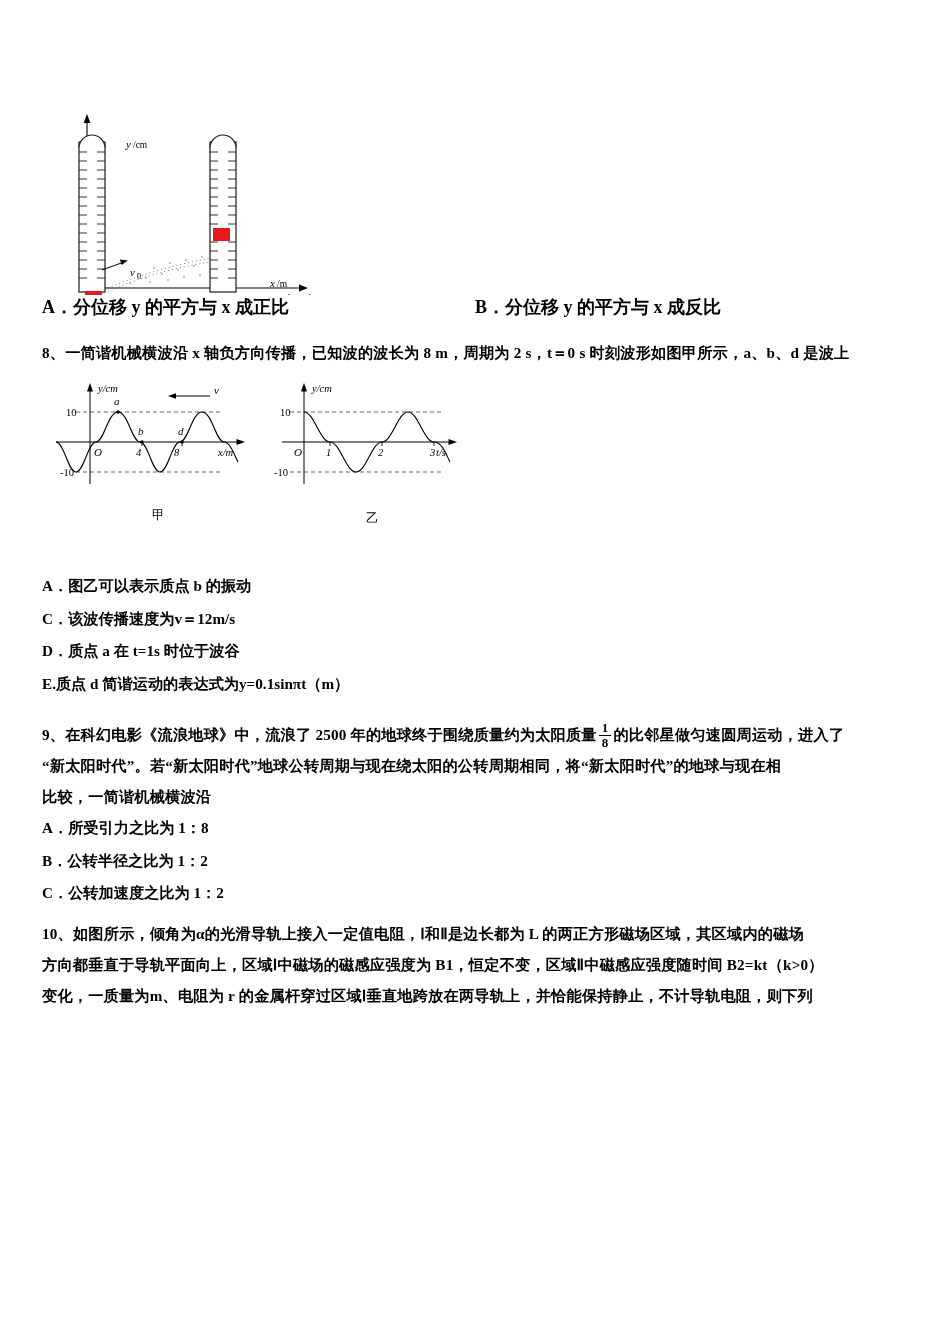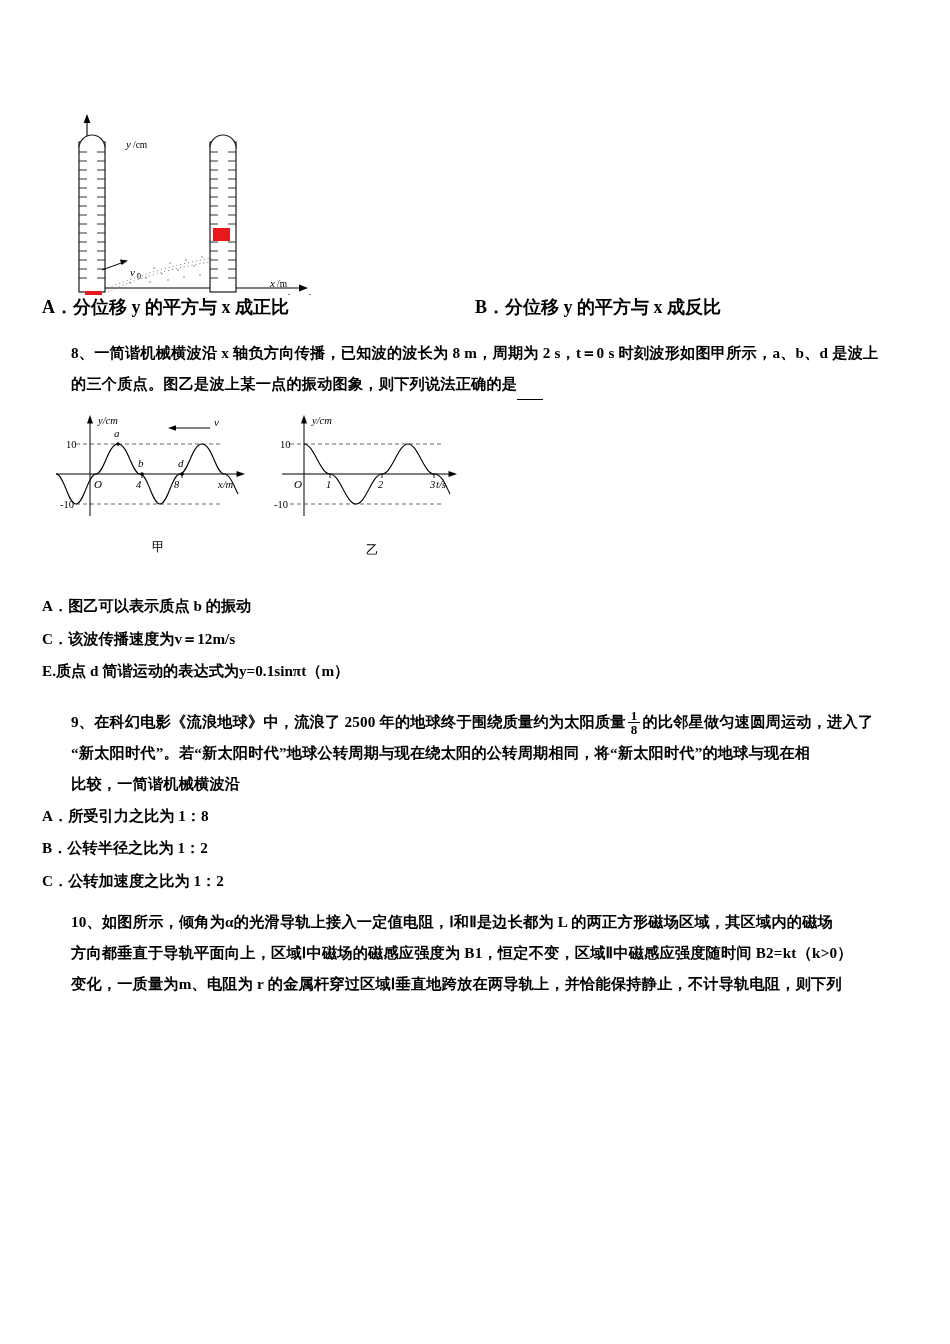--- a/index.html
+++ b/index.html
@@ -31,21 +31,20 @@
 
   
   .para {
     font-size: 15.2px;
     line-height: 2.05;
     letter-spacing: 0.2px;
     font-family: "Liberation Serif", serif;
     font-weight: bold;
     color: #000;
     text-align: justify;
-    margin-left: 29px;
   }
 
   
   .choices2 {
     display: flex;
     width: 100%;
     font-size: 18px;
     font-weight: bold;
     line-height: 2.1;
   }
@@ -217,23 +216,20 @@
         <text x="95" y="249" font-size="8">0</text>
       </svg>
     </div>
 
     <div class="choices2" style="margin-top:-6px;">
       <div>A．分位移 y 的平方与 x 成正比</div>
       <div>B．分位移 y 的平方与 x 成反比</div>
     </div>
 
     <div class="para" style="margin-top:10px;">8、一简谐机械横波沿 x 轴负方向传播，已知波的波长为 8 m，周期为 2 s，t＝0 s 时刻波形如图甲所示，a、b、d 是波上</div>
-    <div class="para">
-      <span>的三个质点。图乙是波上某一点的振动图象，则下列说法正确的是</span><span style="border-bottom:1px solid #000;display:inline-block;width:26px;">&nbsp;</span>
-    </div>
 
     <div class="fig2">
       <svg width="866" height="180" viewBox="0 0 866 180">
 
         <g>
 
           <line x1="34" y1="38" x2="180" y2="38" stroke="#000" stroke-width="0.6" stroke-dasharray="4,3"></line>
           <line x1="34" y1="98" x2="180" y2="98" stroke="#000" stroke-width="0.6" stroke-dasharray="4,3"></line>
 
           <line x1="48" y1="16" x2="48" y2="110" stroke="#000" stroke-width="1"></line>
@@ -295,22 +291,23 @@
           <line x1="288" y1="68" x2="288" y2="72" stroke="#000" stroke-width="0.9"></line>
           <line x1="340" y1="68" x2="340" y2="72" stroke="#000" stroke-width="0.9"></line>
           <line x1="392" y1="68" x2="392" y2="72" stroke="#000" stroke-width="0.9"></line>
           <text x="270" y="18" font-size="10.5" font-style="italic">y/cm</text>
           <text x="394" y="82" font-size="10.5" font-style="italic">t/s</text>
           <text x="324" y="148" font-size="12.5">乙</text>
         </g>
       </svg>
     </div>
 
-    <div class="choice-row" style="margin-top:4px;">A．图乙可以表示质点 b 的振动</div>
+    <div class="choice-row" style="margin-top:16px;">A．图乙可以表示质点 b 的振动</div>
     <div class="choice-row">C．该波传播速度为v＝12m/s</div>
+    <div class="choice-row">D．质点 a 在 t=1s 时位于波谷</div>
     <div class="choice-row">E.质点 d 简谐运动的表达式为y=0.1sinπt（m）</div>
 
     <div class="para" style="margin-top:18px;">
       <span>9、在科幻电影《流浪地球》中，流浪了 2500 年的地球终于围绕质量约为太阳质量</span><span class="frac"><span class="num">1</span><span class="den">8</span></span><span>的比邻星做匀速圆周运动，进入了</span>
     </div>
     <div class="para">“新太阳时代”。若“新太阳时代”地球公转周期与现在绕太阳的公转周期相同，将“新太阳时代”的地球与现在相</div>
     <div class="para">比较，一简谐机械横波沿</div>
     <div class="choice-row">A．所受引力之比为 1：8</div>
     <div class="choice-row">B．公转半径之比为 1：2</div>
     <div class="choice-row">C．公转加速度之比为 1：2</div>

